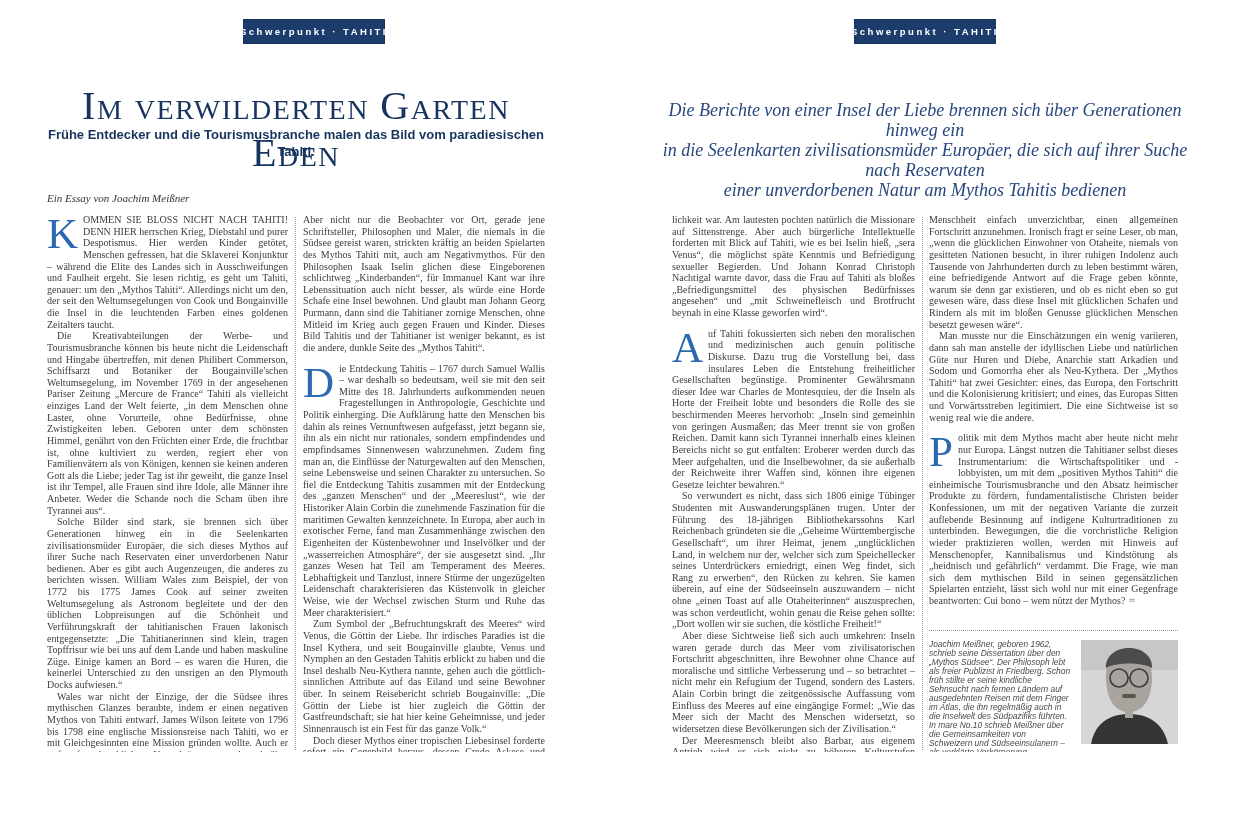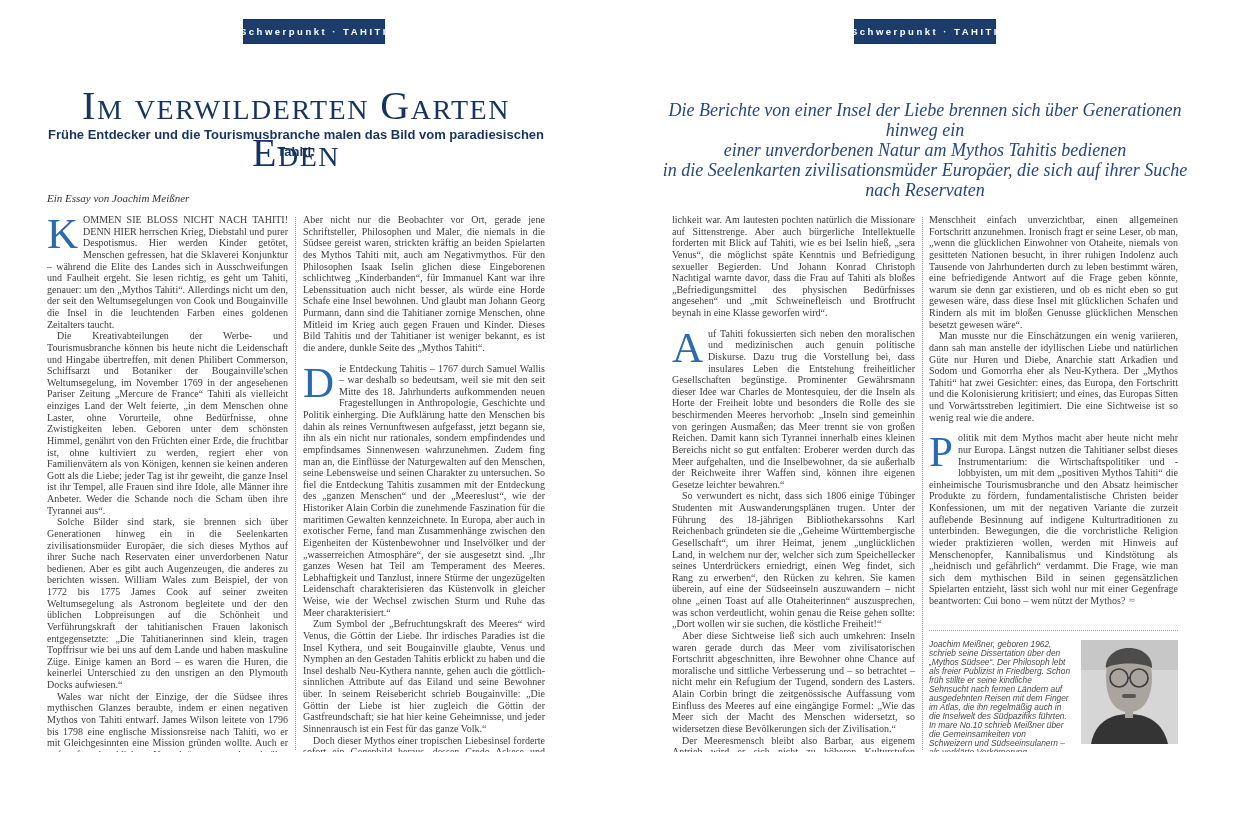--- a/index.html
+++ b/index.html
@@ -89,22 +89,22 @@
 
   <div class="footer pg-left">60</div>
   <div class="footer issue-left">mare No. 42, Februar/März 2004</div>
 
   <div class="badge badge-right">
     <span>Schwerpunkt · TAHITI</span>
   </div>
 
   <div class="pullquote">
     <div>Die Berichte von einer Insel der Liebe brennen sich über Generationen hinweg ein</div>
+    <div>in die Seelenkarten zivilisationsmüder Europäer, die sich auf ihrer Suche nach Reservaten</div>
     <div>einer unverdorbenen Natur am Mythos Tahitis bedienen</div>
-    <div>in die Seelenkarten zivilisationsmüder Europäer, die sich auf ihrer Suche nach Reservaten</div>
   </div>
 
   <div class="col col3">
     <p>lichkeit war. Am lautesten pochten natürlich die Missionare auf Sittenstrenge. Aber auch bürgerliche Intellektuelle forderten mit Blick auf Tahiti, wie es bei Iselin hieß, „sera Venus“, die möglichst späte Kenntnis und Befriedigung sexueller Begierden. Und Johann Konrad Christoph Nachtigal warnte davor, dass die Frau auf Tahiti als bloßes „Befriedigungsmittel des physischen Bedürfnisses angesehen“ und „mit Schweinefleisch und Brotfrucht beynah in eine Klasse geworfen wird“.</p>
     <p class="dcpara">
       <span class="dropcap">A</span><span>uf Tahiti fokussierten sich neben den moralischen und medizinischen auch genuin politische Diskurse. Dazu trug die Vorstellung bei, dass insulares Leben die Entstehung freiheitlicher Gesellschaften begünstige. Prominenter Gewährsmann dieser Idee war Charles de Montesquieu, der die Inseln als Horte der Freiheit lobte und besonders die Rolle des sie beschirmenden Meeres hervorhob: „Inseln sind gemeinhin von geringen Ausmaßen; das Meer trennt sie von großen Reichen. Damit kann sich Tyrannei innerhalb eines kleinen Bereichs nicht so gut entfalten: Eroberer werden durch das Meer aufgehalten, und die Inselbewohner, da sie außerhalb der Reichweite ihrer Waffen sind, können ihre eigenen Gesetze leichter bewahren.“</span>
     </p>
     <p class="indent">So verwundert es nicht, dass sich 1806 einige Tübinger Studenten mit Auswanderungsplänen trugen. Unter der Führung des 18-jährigen Bibliothekarssohns Karl Reichenbach gründeten sie die „Geheime Württembergische Gesellschaft“, um ihrer Heimat, jenem „unglücklichen Land, in welchem nur der, welcher sich zum Speichellecker seines Unterdrückers erniedrigt, einen Weg findet, sich Rang zu erwerben“, den Rücken zu kehren. Sie kamen überein, auf eine der Südseeinseln auszuwandern – nicht ohne „einen Toast auf alle Otaheiterinnen“ auszusprechen, was schon verdeutlicht, wohin genau die Reise gehen sollte: „Dort wollen wir sie suchen, die köstliche Freiheit!“</p>
     <p class="indent">Aber diese Sichtweise ließ sich auch umkehren: Inseln waren gerade durch das Meer vom zivilisatorischen Fortschritt abgeschnitten, ihre Bewohner ohne Chance auf moralische und sittliche Verbesserung und – so betrachtet – nicht mehr ein Refugium der Tugend, sondern des Lasters. Alain Corbin bringt die zeitgenössische Auffassung vom Einfluss des Meeres auf eine eingängige Formel: „Wie das Meer sich der Macht des Menschen widersetzt, so widersetzen diese Bevölkerungen sich der Zivilisation.“</p>
     <p class="indent">Der Meeresmensch bleibt also Barbar, aus eigenem Antrieb wird er sich nicht zu höheren Kulturstufen emporschwingen. Nach Immanuel Kant aber war es für die sittliche Entwicklung der</p>

